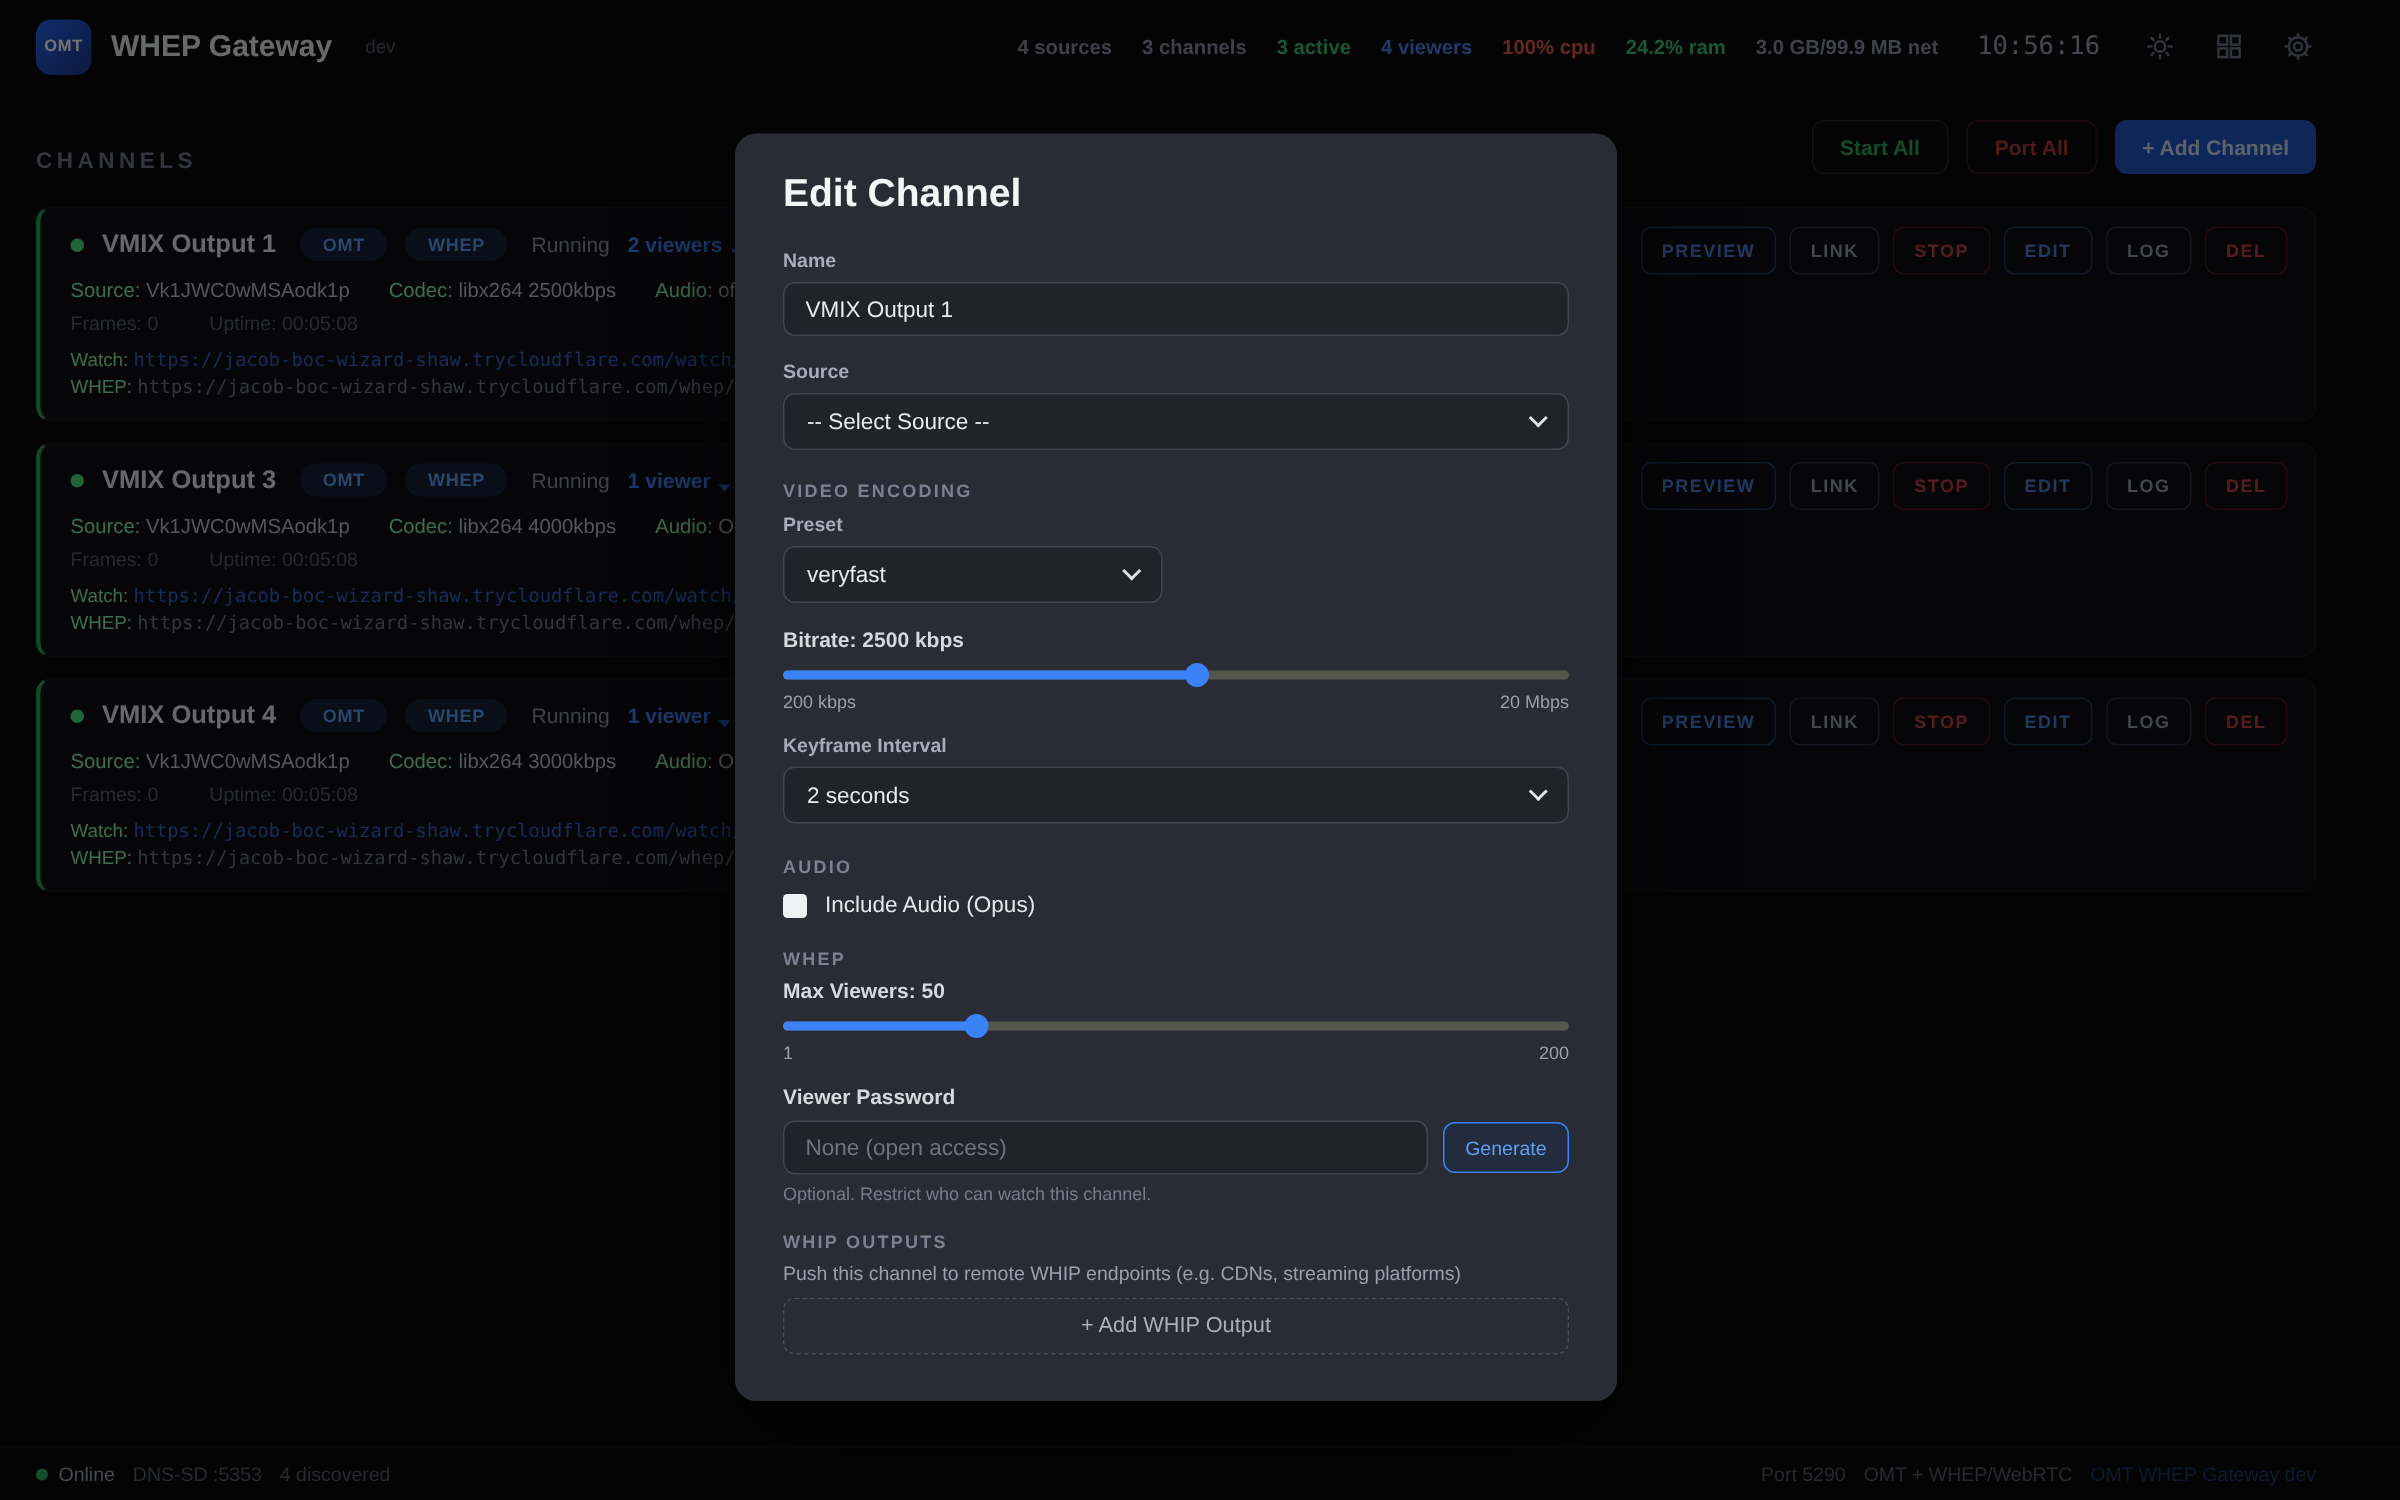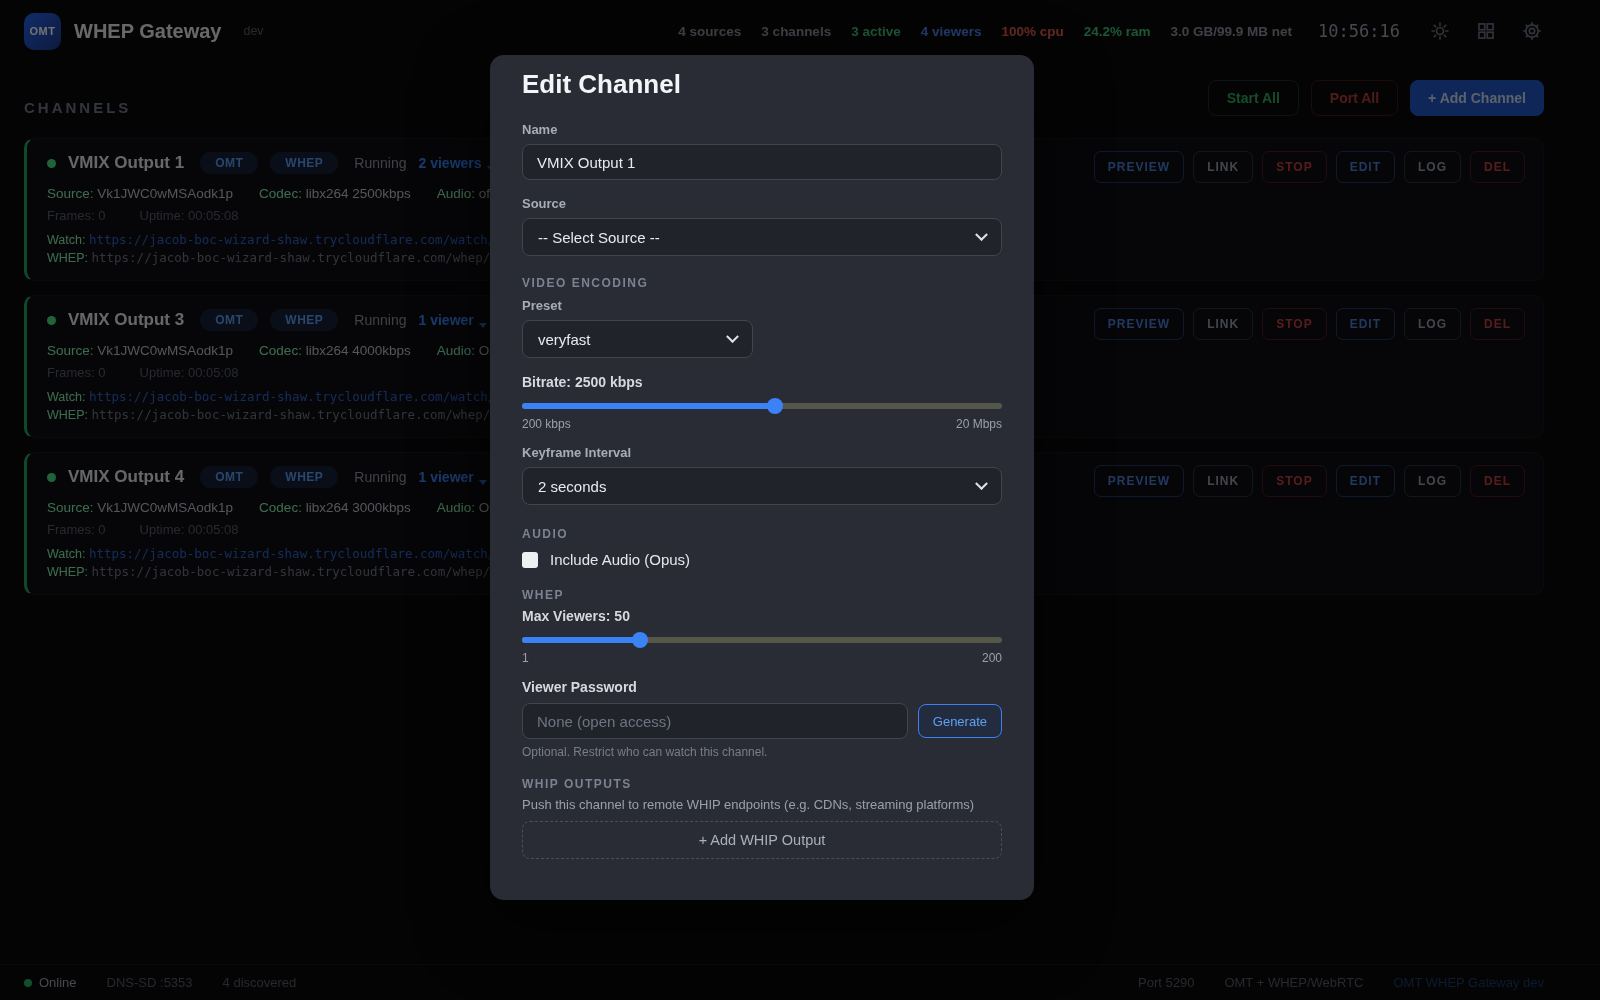--- a/index.html
+++ b/index.html
@@ -75,31 +75,31 @@
   .a-blue { color:#4a7fd4; border-color:#233c5e; }
   .a-gray { color:#959ca8; border-color:#2c3442; }
   .a-red  { color:#c24040; border-color:#4a1d1d; }
 
   
   footer {
     height:36px; flex:none; border-top:1px solid #17181c; background:#0a0a0c;
     display:flex; align-items:center; justify-content:space-between;
     padding:0 56px 0 24px; font-size:13px;
   }
-  .fgroup { display:flex; align-items:flex-end; gap:30px; }
+  .fgroup { display:flex; align-items:flex-end; gap:12px; }
   .f-online { color:#9aa1ad; display:flex; align-items:center; gap:7px; }
   .odot { width:8px; height:8px; border-radius:50%; background:#27ae60; }
   .f-dim { color:#555b66; }
   .f-link { color:#1d3a6b; cursor:pointer; }
 
   
   .backdrop { position:absolute; inset:0; background:rgba(0,0,0,.55); z-index:50; }
   .modal {
-    position:absolute; left:490px; top:55px; width:544px; height:845px;
-    background:#2a2c35; border-radius:14px; padding:14px 32px;
+    position:absolute; left:490px; top:89px; width:588px; height:845px;
+    background:#2a2c35; border-radius:14px; padding:24px 32px;
     overflow:hidden; z-index:60; box-shadow:0 24px 70px rgba(0,0,0,.65);
   }
   .m-title { font-size:26px; font-weight:bold; color:#f4f5f7; margin-bottom:22px; }
   .f-label { font-size:13px; font-weight:bold; color:#a7adb8; margin-bottom:7px; }
   .f-label-strong { font-size:14px; font-weight:bold; color:#d6d9de; margin-bottom:8px; }
   .sec { font-size:12px; font-weight:bold; letter-spacing:1.5px; color:#7b8291; margin-bottom:8px; }
   .tinput {
     width:100%; height:36px; background:#21232b; border:1px solid #41454f;
     border-radius:8px; padding:0 14px; color:#e8eaed; font-size:15px;
     font-family:"Liberation Sans", sans-serif; outline:none;

